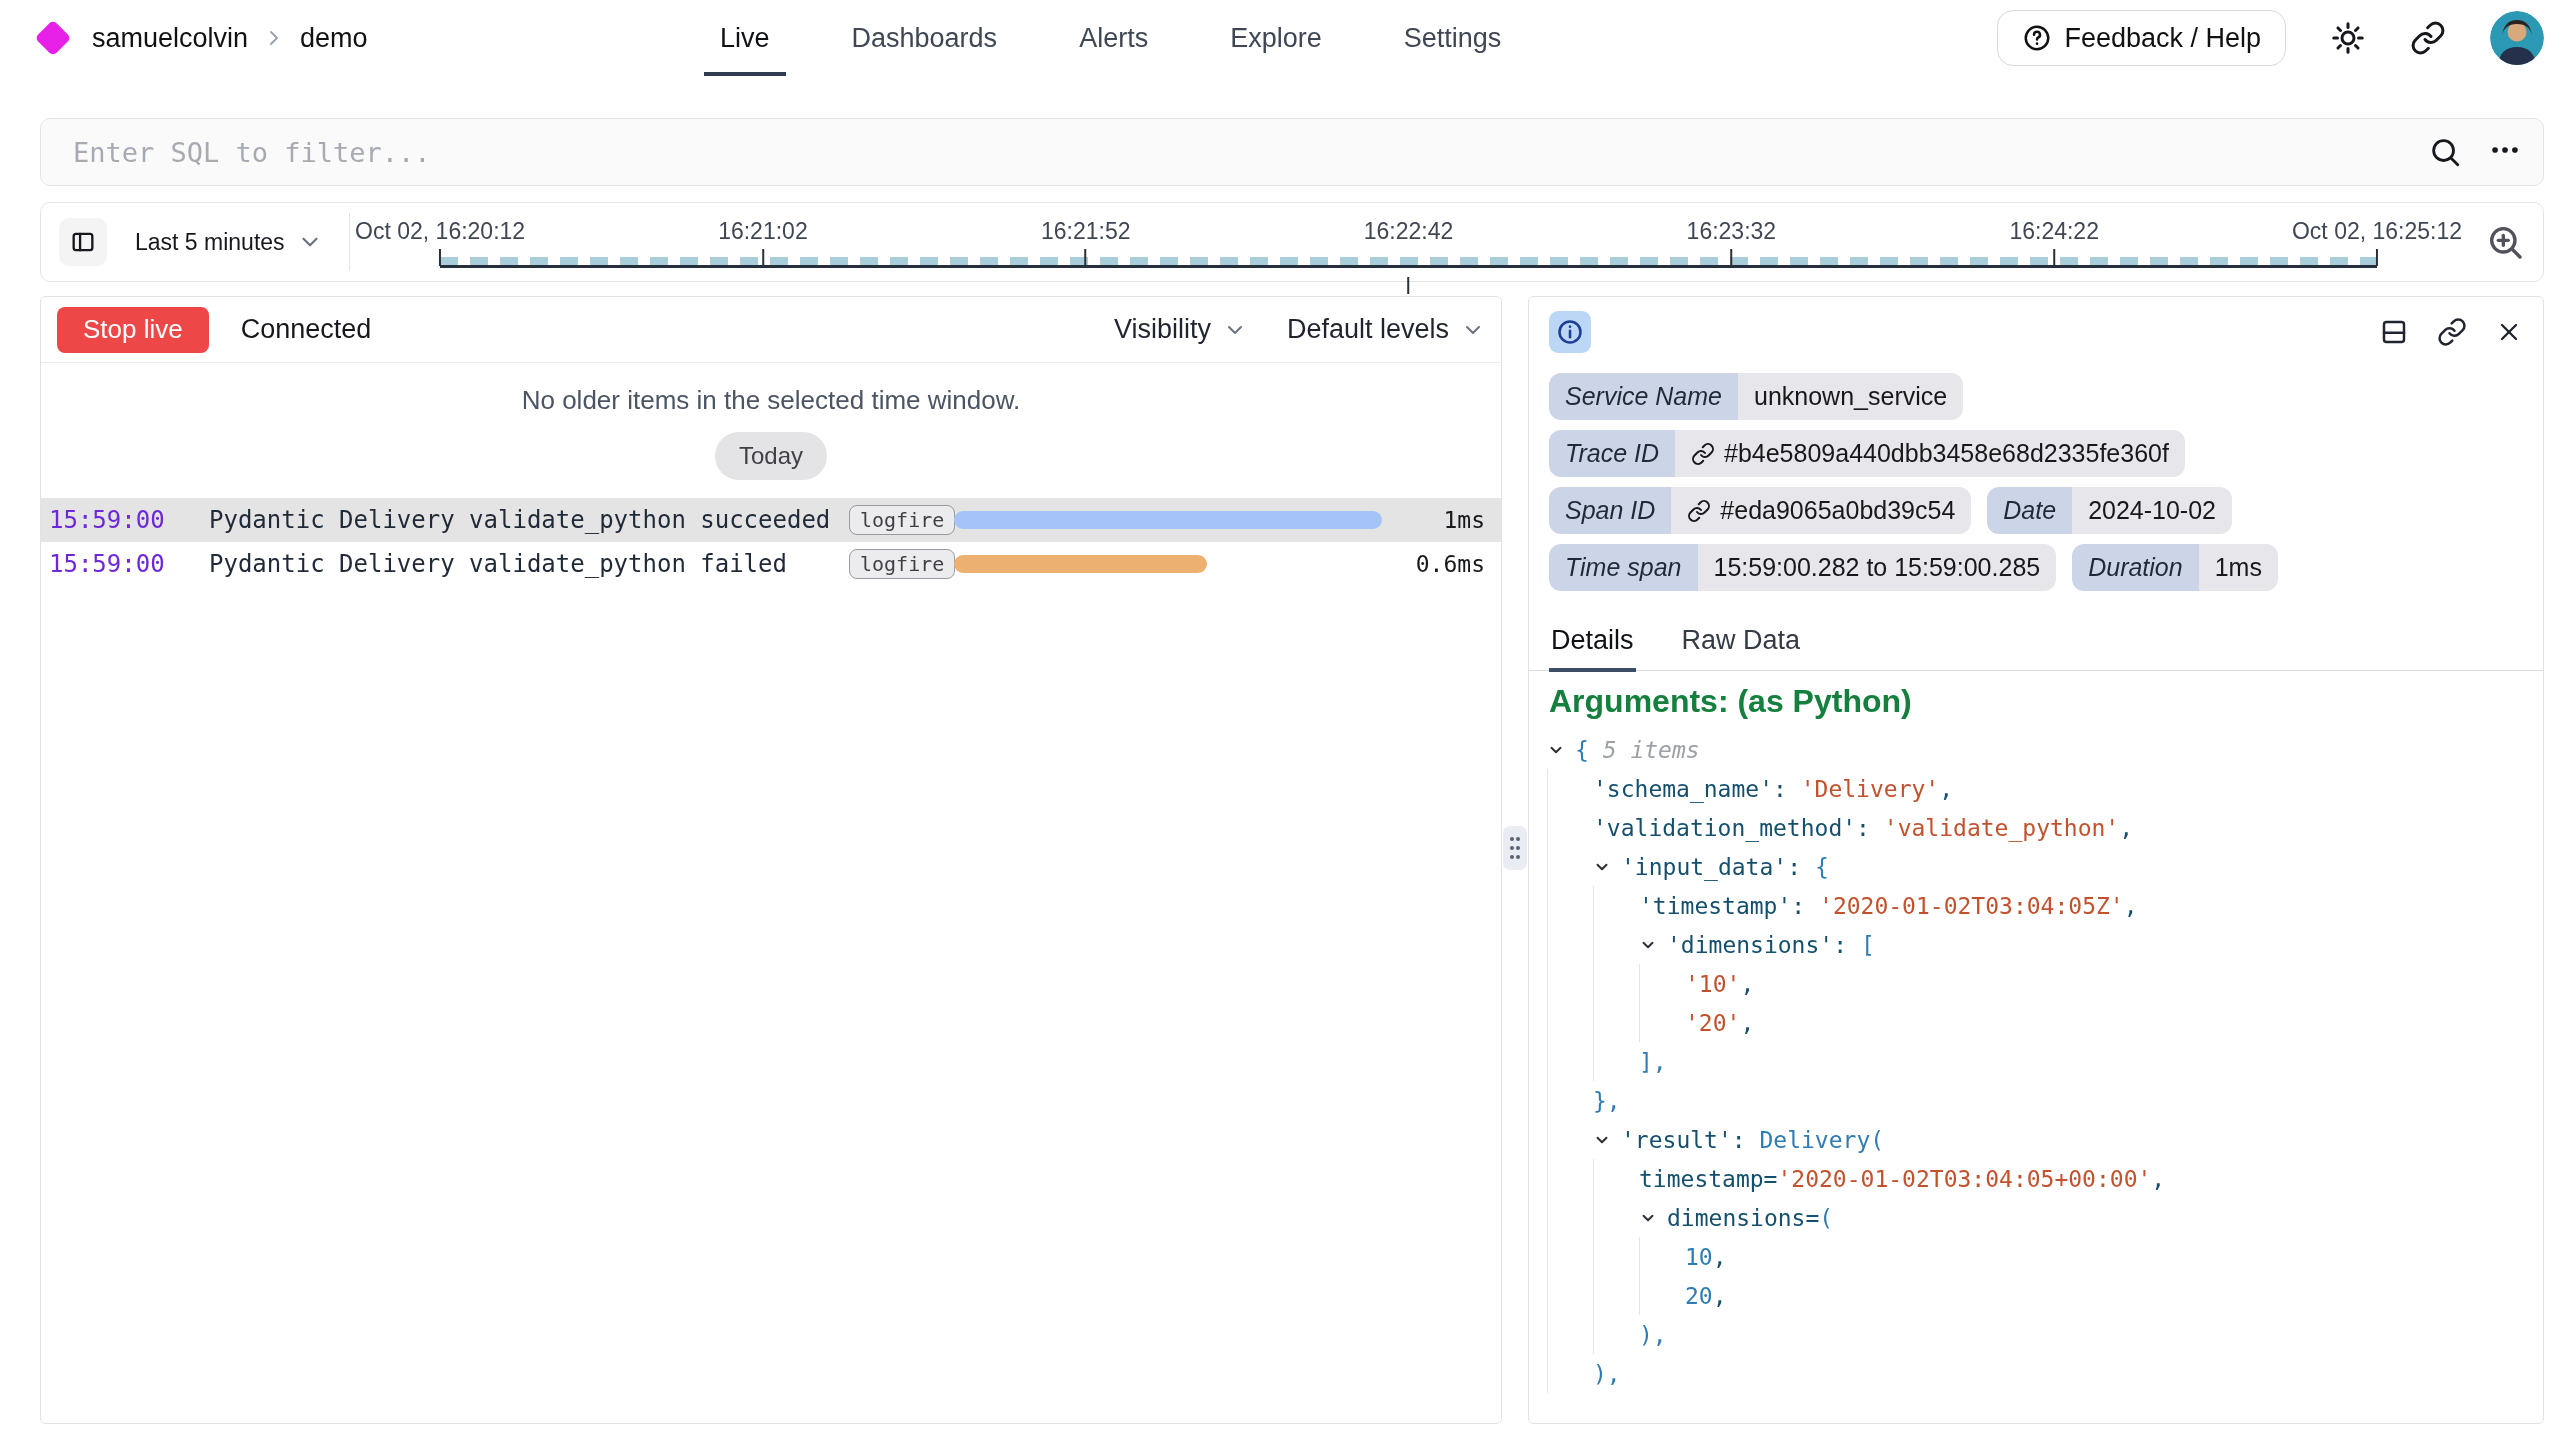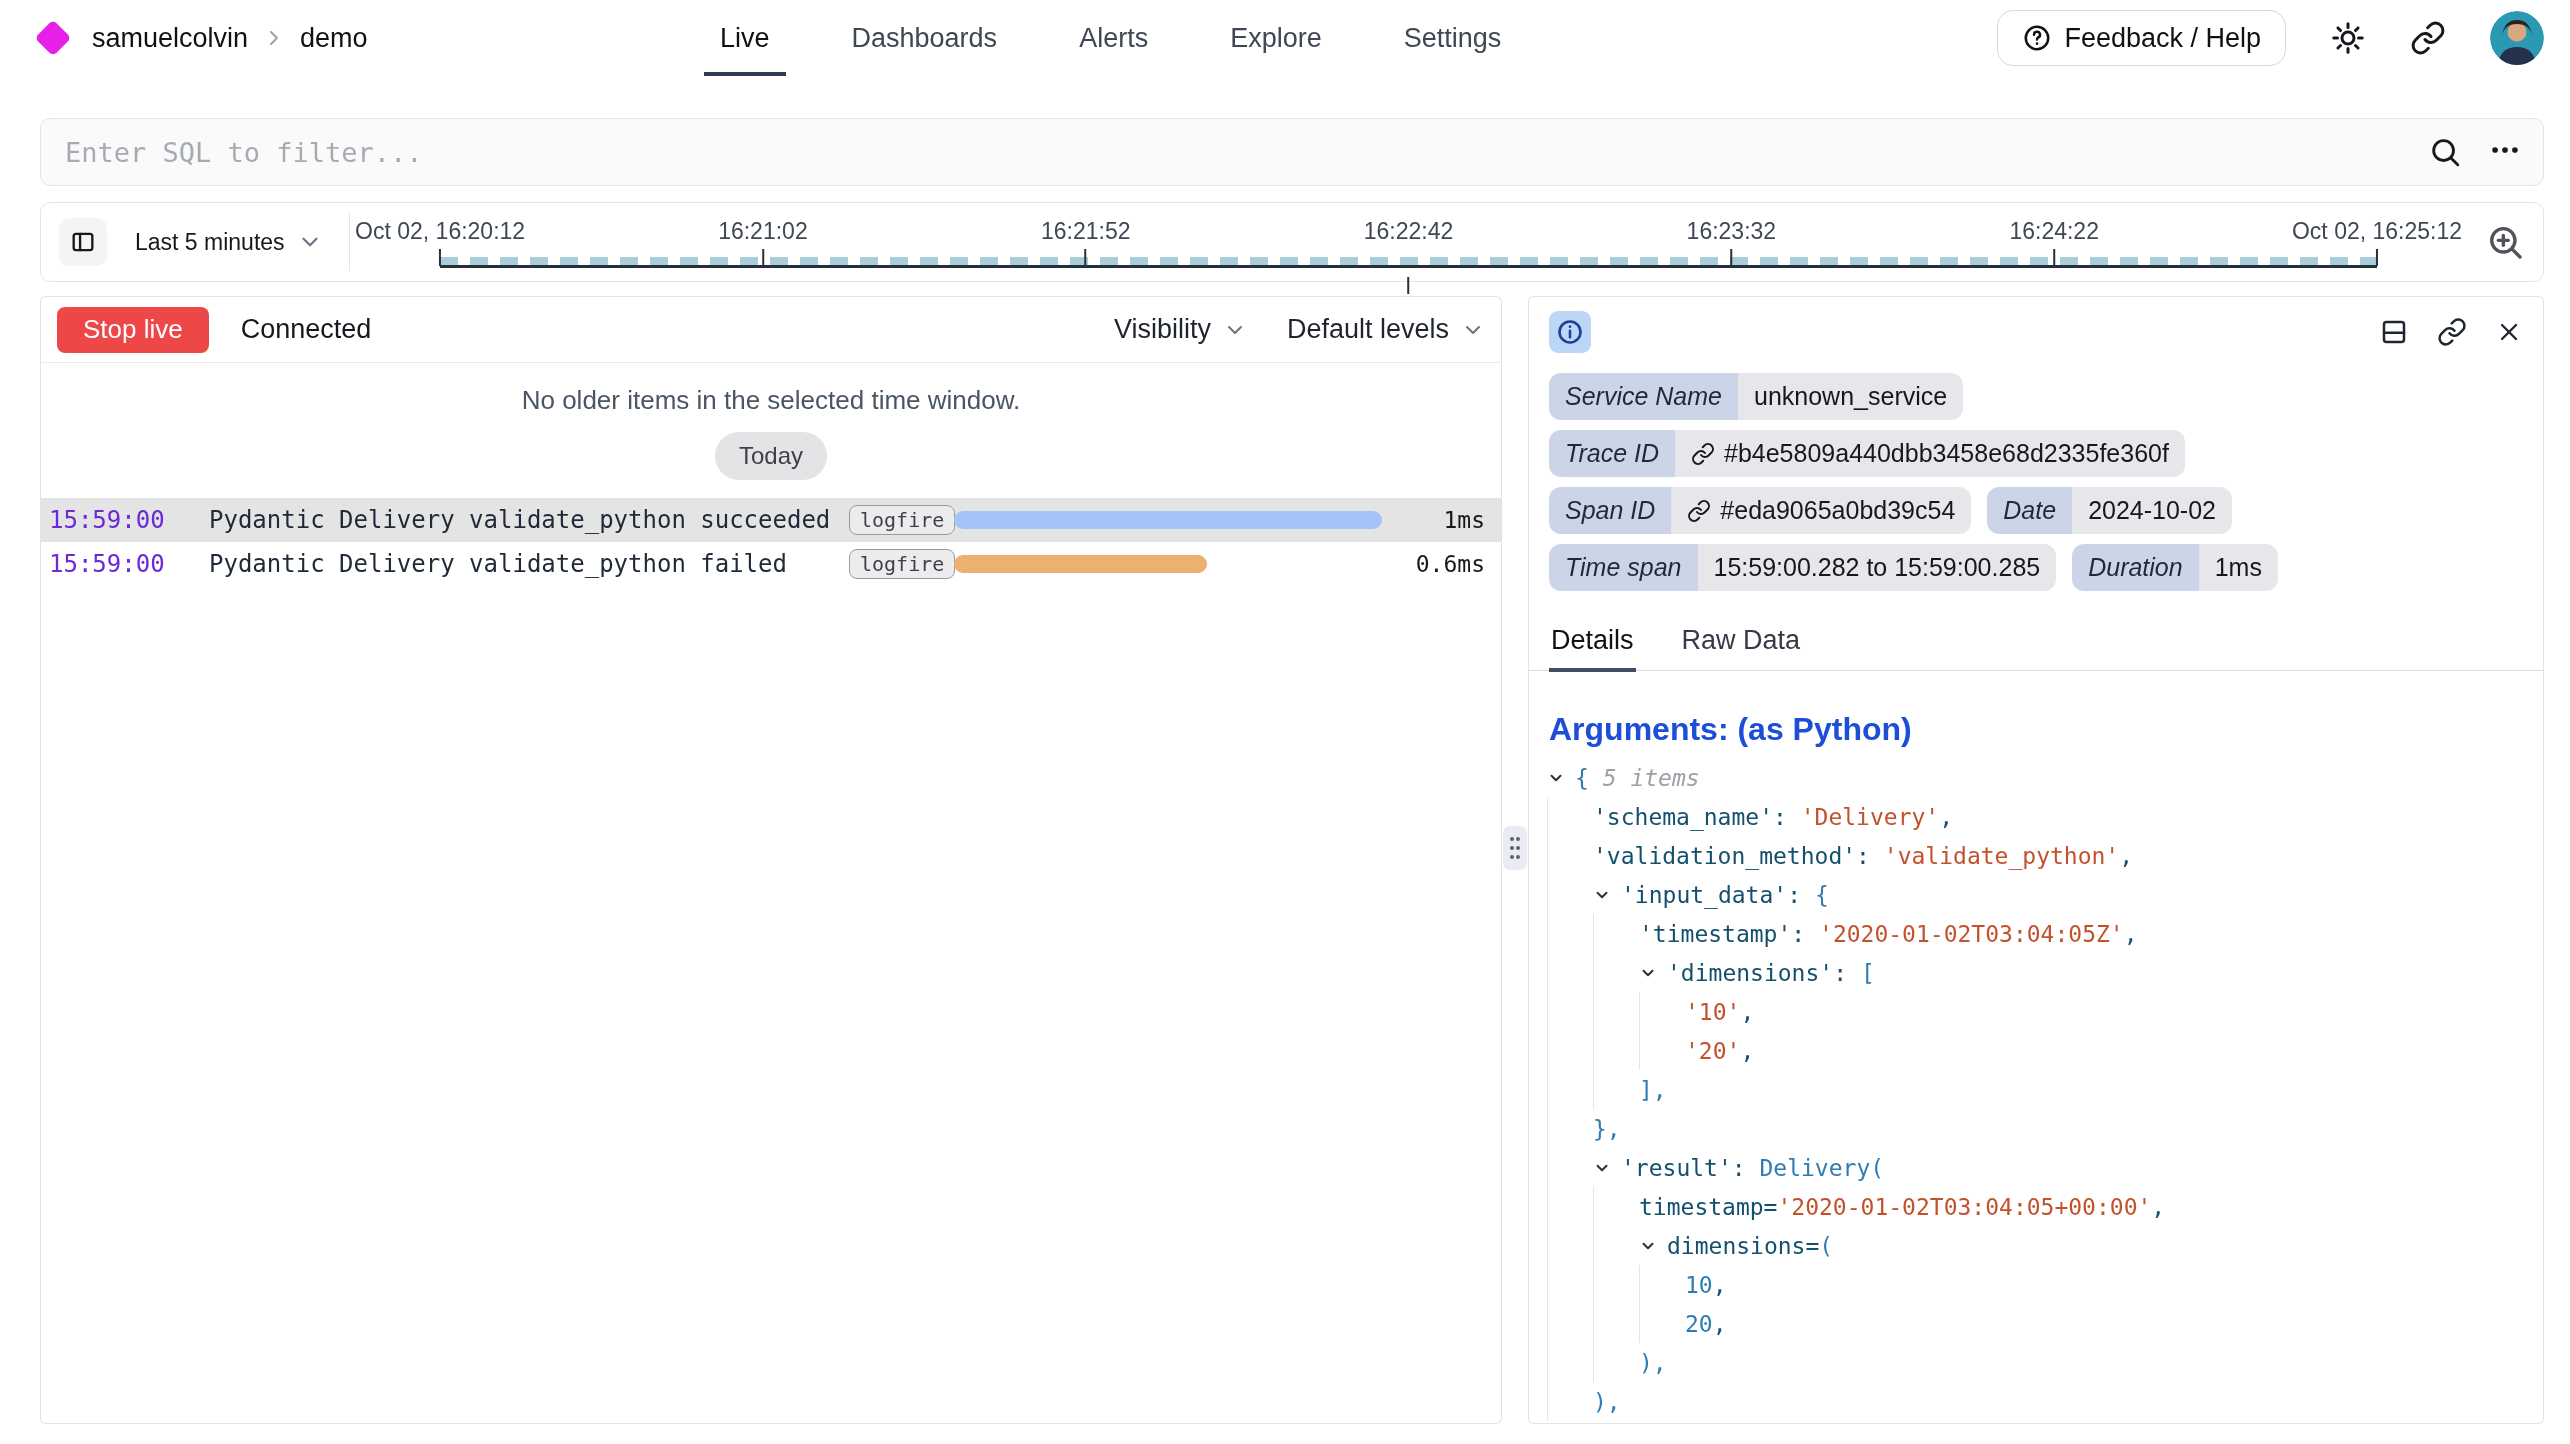--- a/index.html
+++ b/index.html
@@ -17,21 +17,21 @@
   .nav-tab { position:relative; height:76px; display:flex; align-items:center; font-size:27px; color:#3f4754; cursor:pointer; }
   .nav-tab.active { color:#0f1115; }
   .nav-tab.active::after { content:""; position:absolute; left:-16px; right:-16px; bottom:0; height:4px; background:#2f3b4e; }
   .nav-right { margin-left:auto; display:flex; align-items:center; gap:44px; }
   .feedback-btn { display:flex; align-items:center; gap:12px; height:56px; padding:0 24px; border:1.5px solid #d9d9de; border-radius:16px; background:#fff; font-size:27px; color:#111; cursor:pointer; }
   .icon-btn { color:#16181d; background:none; border:none; cursor:pointer; }
   .avatar { width:54px; height:54px; border-radius:50%; overflow:hidden; flex:none; cursor:pointer; }
 
   
   .sql-wrap { position:relative; margin:42px 26px 0 40px; }
-  .sql-input { width:100%; height:68px; background:#fafafa; border:1.5px solid #e4e4e7; border-radius:10px; padding:0 140px 0 24px; font-family:"DejaVu Sans Mono", monospace; font-size:27px; color:#16181d; }
+  .sql-input { width:100%; height:68px; background:#fafafa; border:1.5px solid #e4e4e7; border-radius:10px; padding:0 140px 0 32px; font-family:"DejaVu Sans Mono", monospace; font-size:27px; color:#16181d; }
   .sql-input::placeholder { color:#a6abb3; }
   .sql-icons { position:absolute; right:22px; top:0; height:68px; display:flex; align-items:center; gap:26px; color:#16181d; }
 
   
   .timebar { margin:16px 26px 0 40px; height:80px; border:1.5px solid #e4e4e7; border-radius:10px; background:#fff; display:flex; align-items:center; padding:0 18px; }
   .panel-toggle { width:48px; height:48px; border-radius:10px; background:#f4f4f5; border:none; display:flex; align-items:center; justify-content:center; color:#16181d; cursor:pointer; flex:none; }
   .range-label { margin-left:28px; font-size:23px; color:#16181d; white-space:nowrap; }
   .chev { color:#6b7280; margin-left:12px; }
   .tb-divider { width:1.5px; height:58px; background:#e4e4e7; margin-left:26px; flex:none; }
   .timeline { flex:1; position:relative; height:100%; margin:0 10px; }
@@ -80,21 +80,21 @@
   .detail-actions { margin-left:auto; display:flex; align-items:center; gap:28px; color:#1f2430; }
   .meta { padding:6px 20px 0; }
   .meta-row { display:flex; gap:16px; margin-bottom:10px; }
   .badge { display:inline-flex; border-radius:12px; overflow:hidden; font-size:25px; }
   .badge-label { background:#ccd5e8; color:#1f2937; font-style:italic; padding:9px 16px; }
   .badge-value { background:#e7e7eb; color:#18181b; padding:9px 16px; display:flex; align-items:center; gap:9px; }
   .dtabs { display:flex; gap:44px; padding:0 20px; margin-top:14px; border-bottom:1.5px solid #dcdcdf; }
   .dtab { position:relative; font-size:27px; color:#343b46; padding:10px 2px 14px; cursor:pointer; }
   .dtab.active { color:#0f1115; }
   .dtab.active::after { content:""; position:absolute; left:0; right:0; bottom:-1.5px; height:3.5px; background:#3d4d63; }
-  .args-heading { font-size:32px; font-weight:bold; color:#1d4ed8; margin:40px 20px 10px; }
+  .args-heading { font-size:32px; font-weight:bold; color:#15803d; margin:12px 20px 10px; }
   .code { padding:0 0 0 18px; font-family:"DejaVu Sans Mono", monospace; font-size:23px; }
   .code-line { display:flex; align-items:center; height:39px; white-space:pre; }
   .guide { flex:none; width:46px; align-self:stretch; border-left:1.5px solid #e5e5e7; }
   .arrow { flex:none; width:28px; color:#2b2f36; display:flex; align-items:center; }
   .cs-key { color:#14506e; } .cs-plain { color:#14506e; }
   .cs-str { color:#c2512c; }
   .cs-punct { color:#2e7cb2; } .cs-num { color:#2e7cb2; }
   .cs-meta { color:#9ba1a6; font-style:italic; }
 </style>
 </head>

